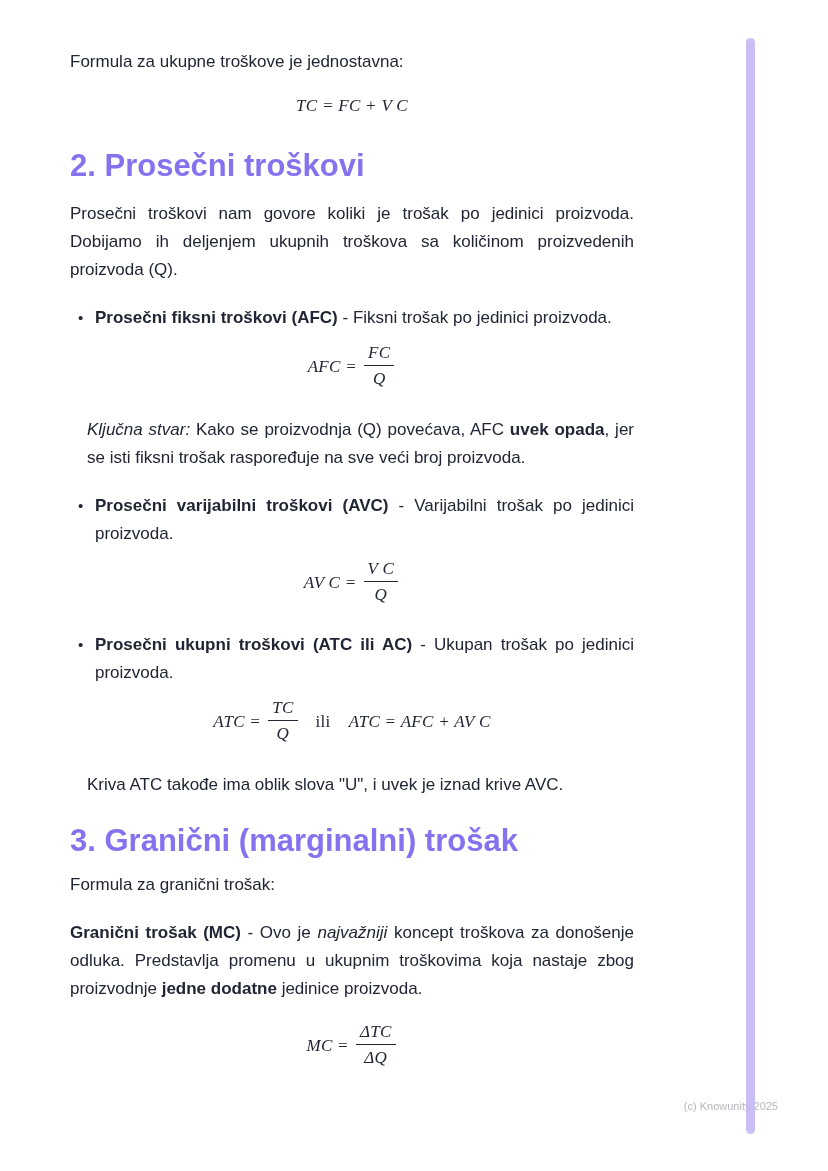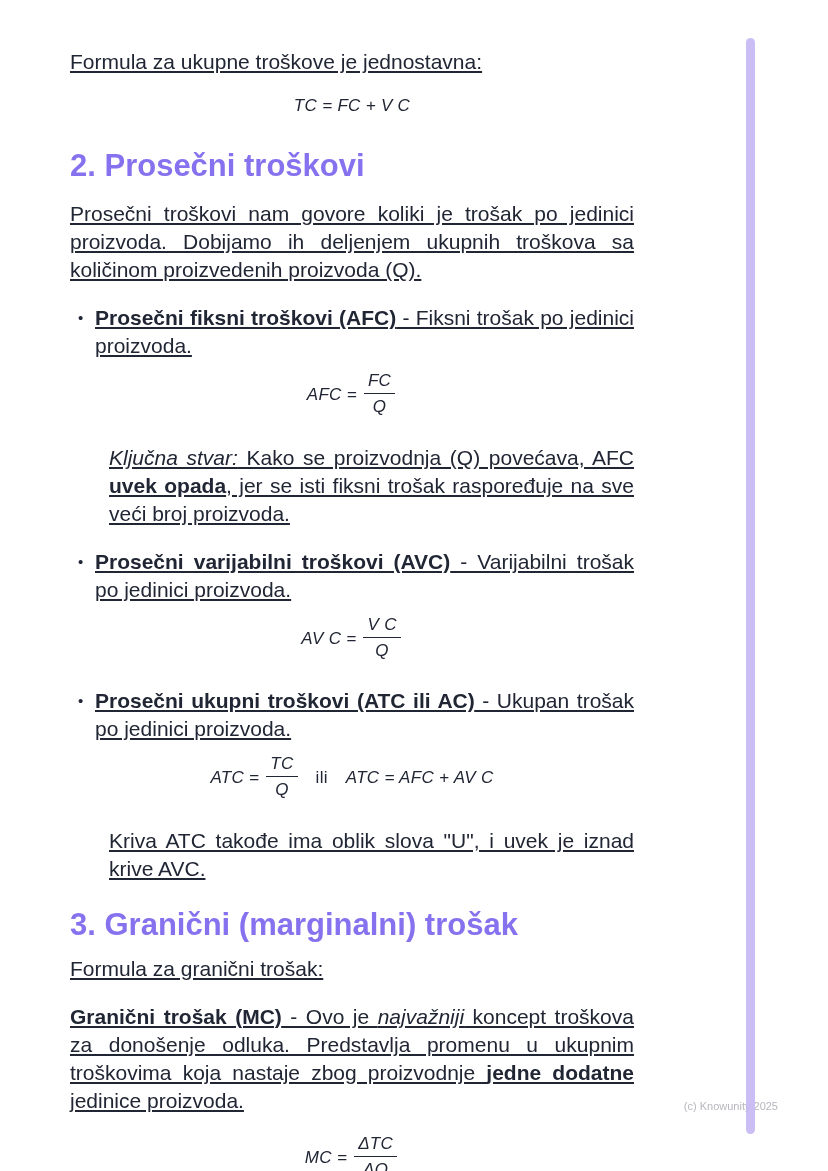--- a/index.html
+++ b/index.html
@@ -13,25 +13,24 @@
     color: #212634;
     overflow: hidden;
   }
   .content {
     position: absolute;
     left: 70px;
     top: 48px;
     width: 564px;
   }
   .para {
-    font-size: 21px;
+    font-size: 17px;
     line-height: 28px;
     text-align: justify;
     margin: 0 0 20px 0;
-    text-decoration: underline;
   }
   .para b { font-weight: 700; }
   .para i { font-style: italic; }
   h2.heading {
     color: #8672ee;
     font-size: 31px;
     line-height: 32px;
     font-weight: 700;
     margin: 34px 0 18px 0;
   }
@@ -44,25 +43,25 @@
   .bullet::before {
     content: "\2022";
     position: absolute;
     left: 8px;
     top: 0;
     font-size: 15px;
     line-height: 28px;
     color: #212634;
   }
   .bullet .para { margin: 0; }
-  .indent { margin-left: 39px; }
+  .indent { margin-left: 17px; }
   .formula {
     text-align: center;
     margin: 10px 0 24px 0;
-    font-family: Liberation Sans, sans-serif;
+    font-family: Liberation Serif, serif;
     font-style: italic;
     font-size: 17px;
     letter-spacing: 0.3px;
     color: #212634;
   }
   .frac {
     display: inline-block;
     vertical-align: middle;
     text-align: center;
     line-height: 1.25;

